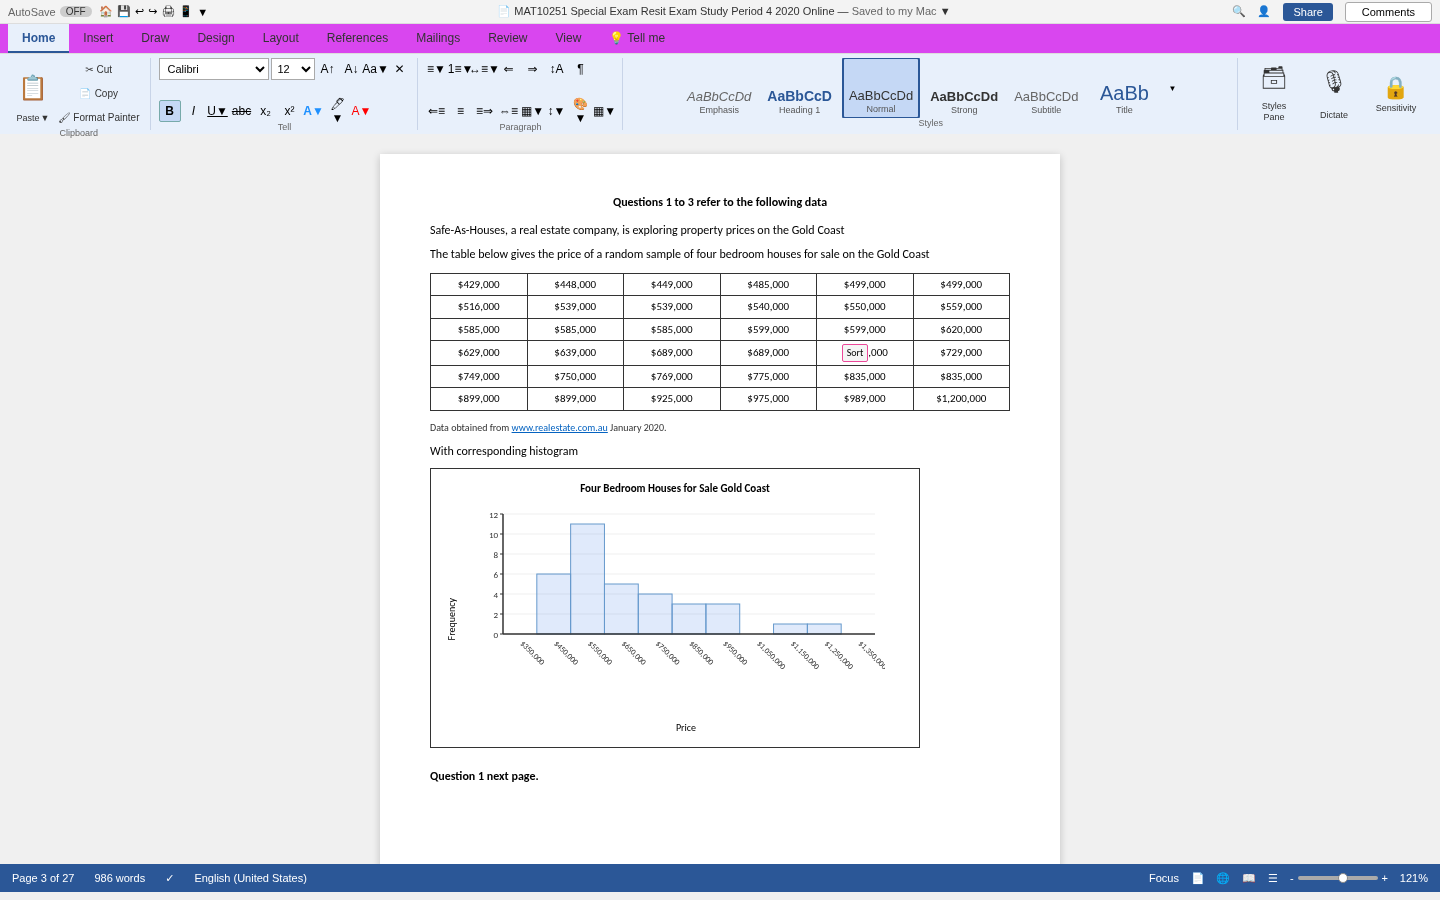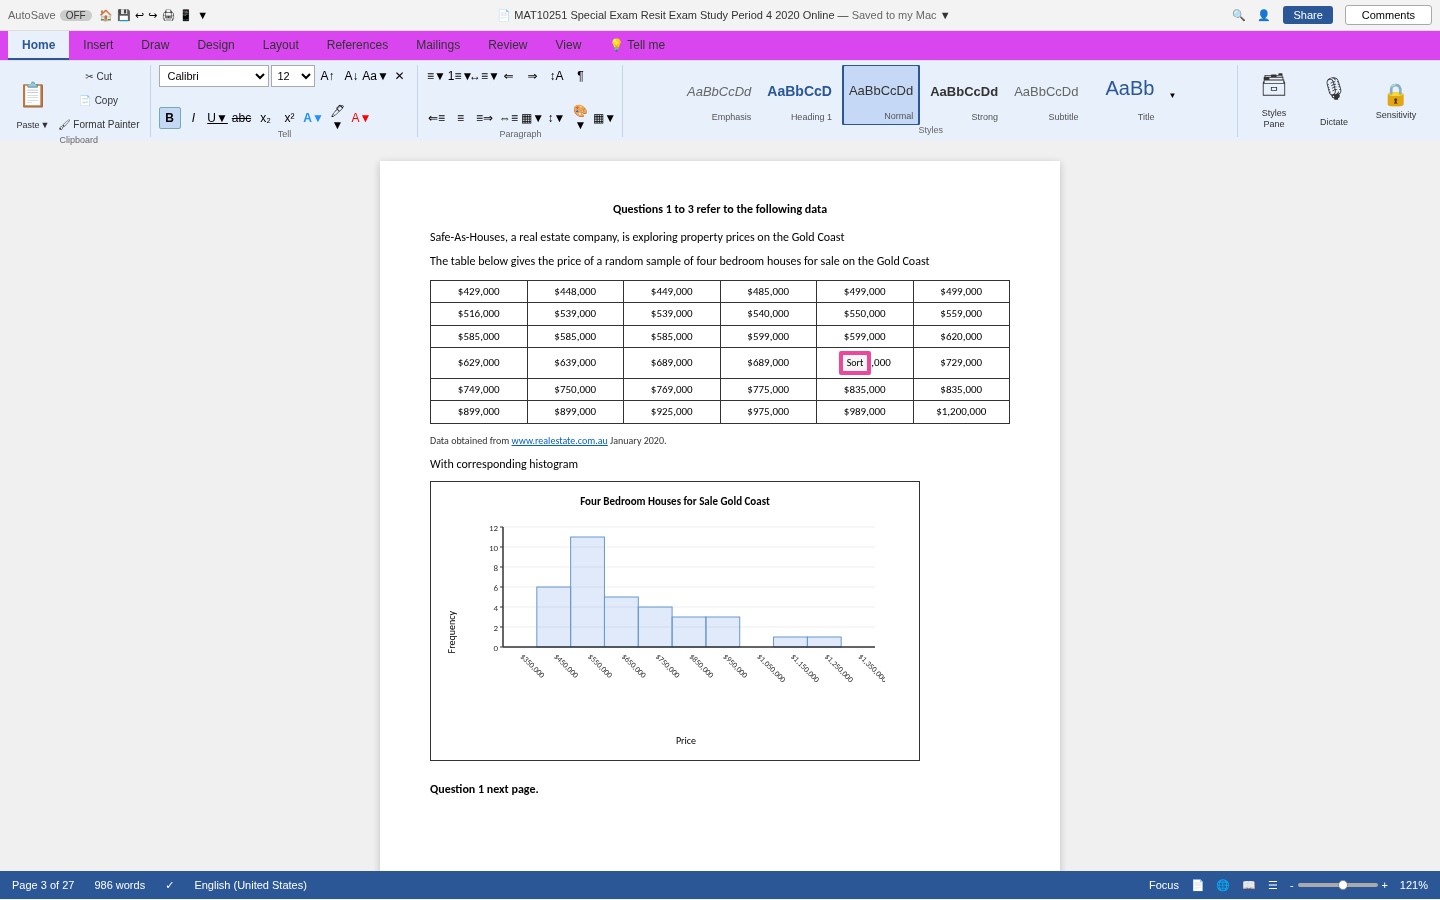--- a/index.html
+++ b/index.html
@@ -1,20 +1,20 @@
 <!DOCTYPE html>
 <html><head>
   <meta charset="utf-8">
   <style>
     * { box-sizing: border-box; margin: 0; padding: 0; }
     body { font-family: 'Segoe UI', Arial, sans-serif; font-size: 12px; background: #f0f0f0; color: #000; overflow: hidden; width: 1440px; height: 900px; }
 
     
     #title-bar {
-      height: 31px;
+      height: 24px;
       background: #f3f3f3;
       display: flex;
       align-items: center;
       padding: 0 8px;
       border-bottom: 1px solid #ddd;
       font-size: 11px;
     }
     #title-bar .autosave { color: #666; margin-right: 8px; display: flex; align-items: center; gap: 4px; }
     #title-bar .title-center { flex: 1; text-align: center; font-size: 11px; color: #333; }
     #title-bar .title-right { display: flex; align-items: center; gap: 12px; }
@@ -126,30 +126,29 @@
     .styles-area {
       display: flex;
       gap: 4px;
       align-items: center;
       height: 64px;
       overflow: hidden;
     }
     .style-item {
       display: flex;
       flex-direction: column;
-      align-items: flex-end;
+      align-items: center;
       justify-content: flex-end;
       cursor: pointer;
       padding: 3px 5px;
       border-radius: 3px;
       height: 62px;
       min-width: 72px;
       border: 1px solid transparent;
       position: relative;
-      gap: 12px;
     }
     .style-item.active { background: #c5d8f5; border-color: #7aaf; border: 2px solid #2b5797; }
     .style-preview {
       font-size: 15px;
       font-weight: normal;
       color: #333;
       margin-bottom: 2px;
       line-height: 1;
     }
     .style-label { font-size: 9px; color: #555; text-align: center; }
@@ -217,21 +216,21 @@
     .doc-table td {
       border: 1px solid #333;
       padding: 3px 10px;
       font-size: 11px;
       text-align: center;
       min-width: 80px;
     }
     .sort-btn {
       display: inline-block;
       background: #f5f5f5;
-      border: 4px solid #ec4899;
+      border: 1px solid #ec4899;
       border-radius: 2px;
       font-size: 10px;
       padding: 1px 4px;
       cursor: pointer;
     }
     .data-source {
       font-size: 10px;
       color: #333;
       margin-top: 4px;
     }

